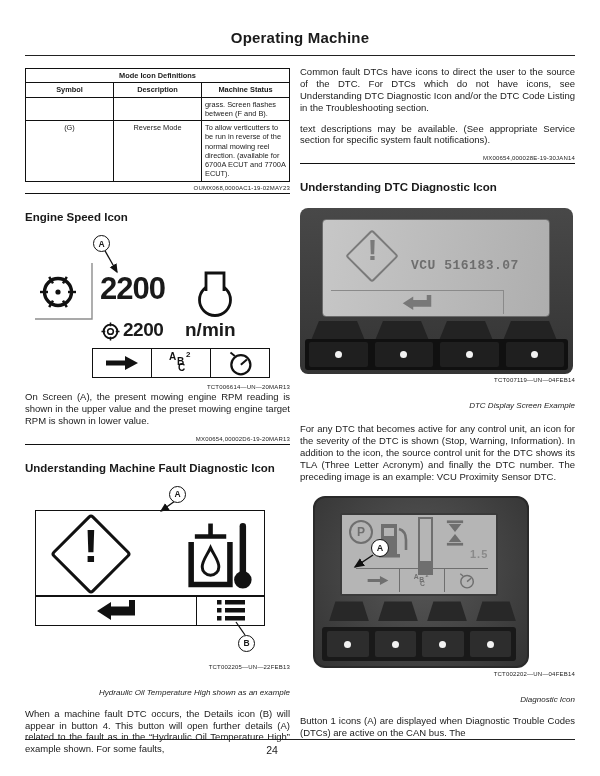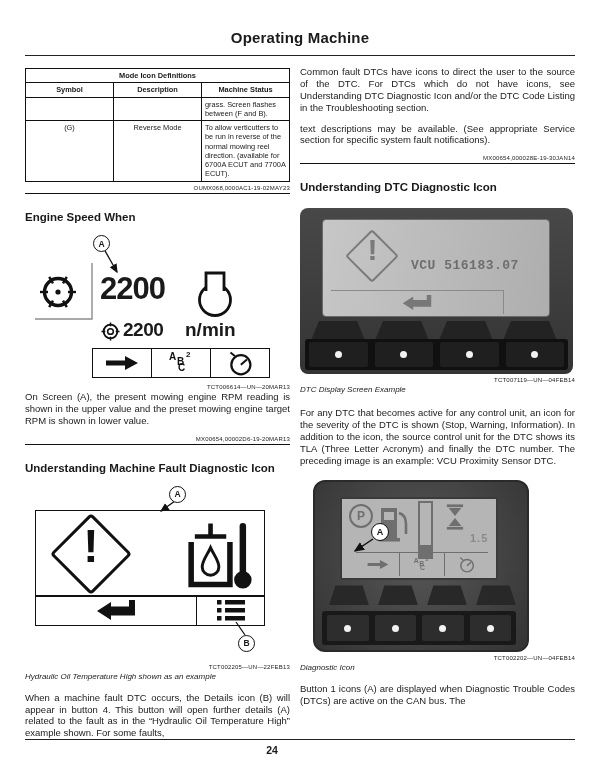--- a/index.html
+++ b/index.html
@@ -5,21 +5,21 @@
   html,body{margin:0;padding:0;}
   body{width:600px;height:776px;background:#ffffff;font-family:"Liberation Sans",sans-serif;color:#1a1a1a;position:relative;overflow:hidden;}
   .title{position:absolute;top:29px;left:0;width:600px;text-align:center;font-size:15px;font-weight:bold;letter-spacing:.2px;}
   .head-rule{position:absolute;top:55px;left:25px;width:550px;border-top:1.6px solid #222;}
   .col-left{position:absolute;left:25px;top:68px;width:265px;}
   .col-right{position:absolute;left:300px;top:66px;width:275px;}
   p.body{font-size:9.5px;line-height:1.25;text-align:justify;margin:0 0 9px;}
   h2{font-size:11.5px;font-weight:bold;margin:0 0 9px;line-height:1.2;}
   .code{font-size:6px;text-align:right;color:#222;margin:3px 0 1px;letter-spacing:.2px;}
   .sect-rule{border-top:1.5px solid #111;margin:2px 0 17px;}
-  .fig-caption{font-size:8px;font-style:italic;text-align:left;margin:2px 0 11px;color:#222;}
+  .fig-caption{font-size:8px;font-style:italic;text-align:right;margin:18px 0 11px;color:#222;}
   table.def{width:100%;border-collapse:collapse;font-size:7.4px;table-layout:fixed;}
   table.def th,table.def td{border:1px solid #111;padding:2px 3px;vertical-align:top;line-height:1.25;}
   table.def th{font-weight:bold;text-align:center;}
   .cw1{width:46px;}.cw2{width:72px;}
   td.ctr{text-align:center;vertical-align:middle;}
   .fig{position:relative;}
   .ov{position:absolute;left:0;top:0;}
   .co{position:absolute;width:15px;height:15px;border:1.2px solid #111;border-radius:50%;background:#fff;font-size:8.5px;font-weight:bold;display:flex;align-items:center;justify-content:center;z-index:3;}
   .fig-engine{height:148px;margin-top:2px;}
   .rpm-big{position:absolute;left:75px;top:38px;font-size:31px;font-weight:bold;letter-spacing:-1px;}
@@ -62,21 +62,21 @@
   .hrval{position:absolute;left:128px;top:33px;font-size:11px;font-weight:bold;color:#8a8a8a;letter-spacing:1px;}
   .co2{position:absolute;left:29px;top:24px;width:16px;height:16px;border:1.3px solid #111;border-radius:50%;background:#fff;font-size:9px;font-weight:bold;display:flex;align-items:center;justify-content:center;z-index:3;}
   .lcd2-strip{position:absolute;left:14px;top:53px;width:132px;height:23px;border-top:1.5px solid #6f6f6f;display:flex;}
   .lcd2-strip .mc{flex:1;display:flex;align-items:center;justify-content:center;}
   .lcd2-strip .mc + .mc{border-left:1.5px solid #6f6f6f;}
   .slots2{left:14px;top:103px;gap:9px;}
   .slots2 .slot{width:40px;height:20px;background:#282828;}
   .brow2{position:absolute;left:7px;bottom:5px;width:194px;height:34px;background:#191919;border-radius:3px;display:flex;gap:6px;padding:4px 5px;box-sizing:border-box;}
   .brow2 .pbtn{background:#2d2d2d;}
   .foot-rule{position:absolute;left:25px;top:739px;width:550px;border-top:1.3px solid #222;}
-  .page-num{position:absolute;top:744px;left:0;width:544px;text-align:center;font-size:10.5px;font-weight:bold;}
+  .page-num{position:absolute;top:744px;left:0;width:544px;text-align:center;font-size:10.5px;font-weight:normal;}
 </style>
 </head>
 <body>
 
 <div>
   <div class="title">Operating Machine</div>
   <div class="head-rule"></div>
 
   <div class="col-left">
     <table class="def">
@@ -97,21 +97,21 @@
       <tr>
         <td class="ctr">(G)</td>
         <td class="ctr">Reverse Mode</td>
         <td>To allow verticutters to be run in reverse of the normal mowing reel direction. (available for 6700A ECUT and 7700A ECUT).</td>
       </tr>
     </tbody>
       </table>
     <div class="code">OUMX068,0000AC1-19-02MAY23</div>
     <div class="sect-rule"></div>
 
-    <h2>Engine Speed When</h2>
+    <h2>Engine Speed Icon</h2>
 
     <div class="fig fig-engine">
       <svg class="ov" width="265" height="148" viewBox="0 0 265 148">
         <defs>
             <marker id="ah1" markerWidth="8" markerHeight="8" refX="6" refY="3" orient="auto">
               <path d="M0 0 L7 3 L0 6 Z" fill="#111"></path>
             </marker>
           </defs>
         <path d="M67 30 V86 H10" fill="none" stroke="#8d8d8d" stroke-width="1.4"></path>
         <line x1="79" y1="16" x2="92" y2="39" stroke="#111" stroke-width="1.3" marker-end="url(#ah1)"></line>

